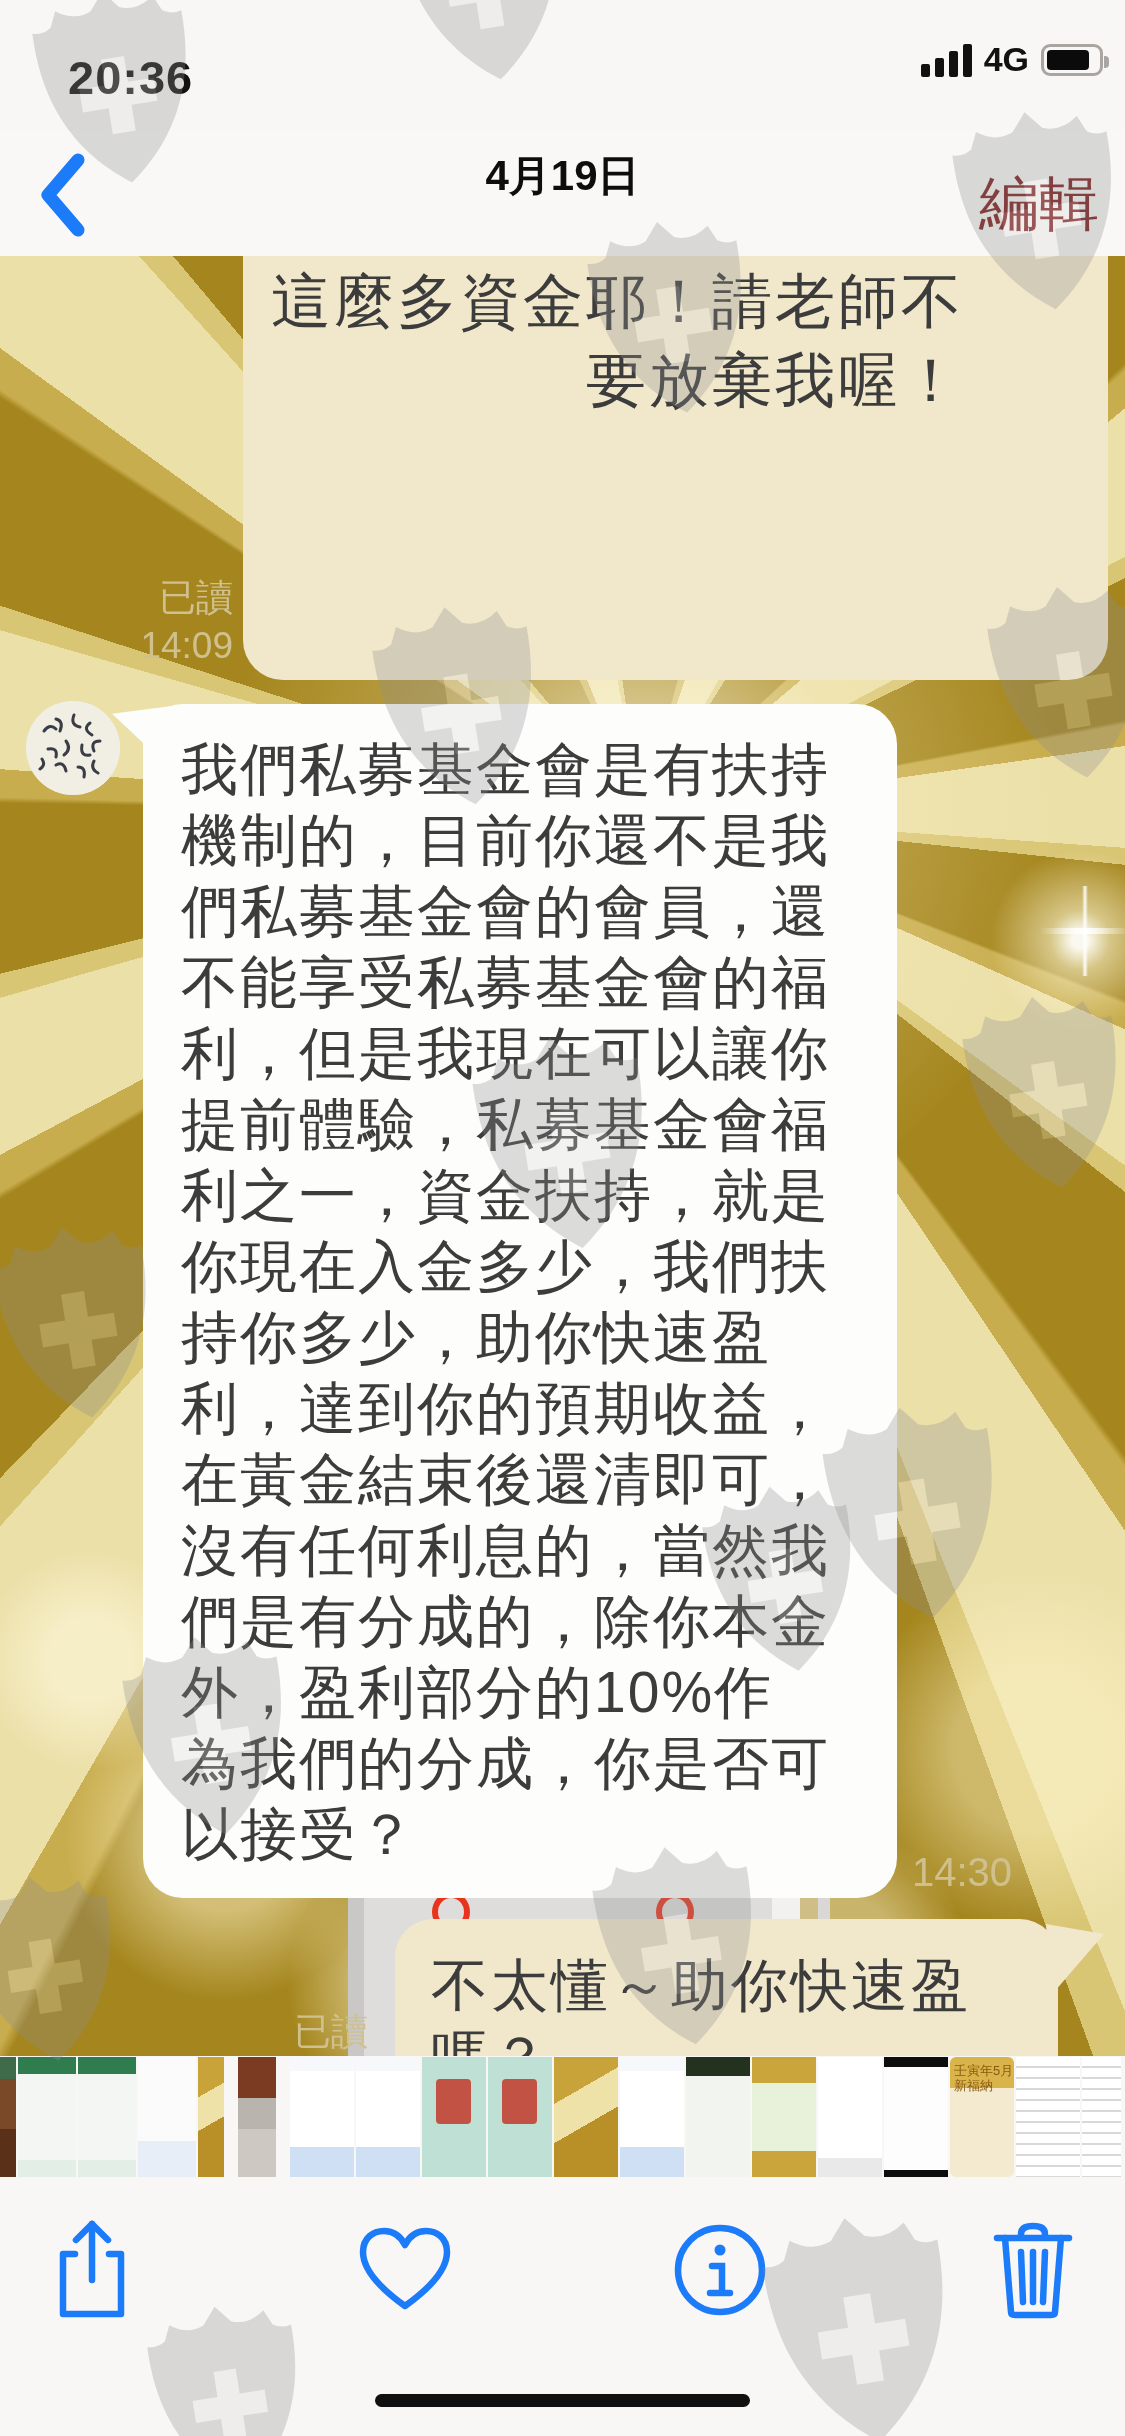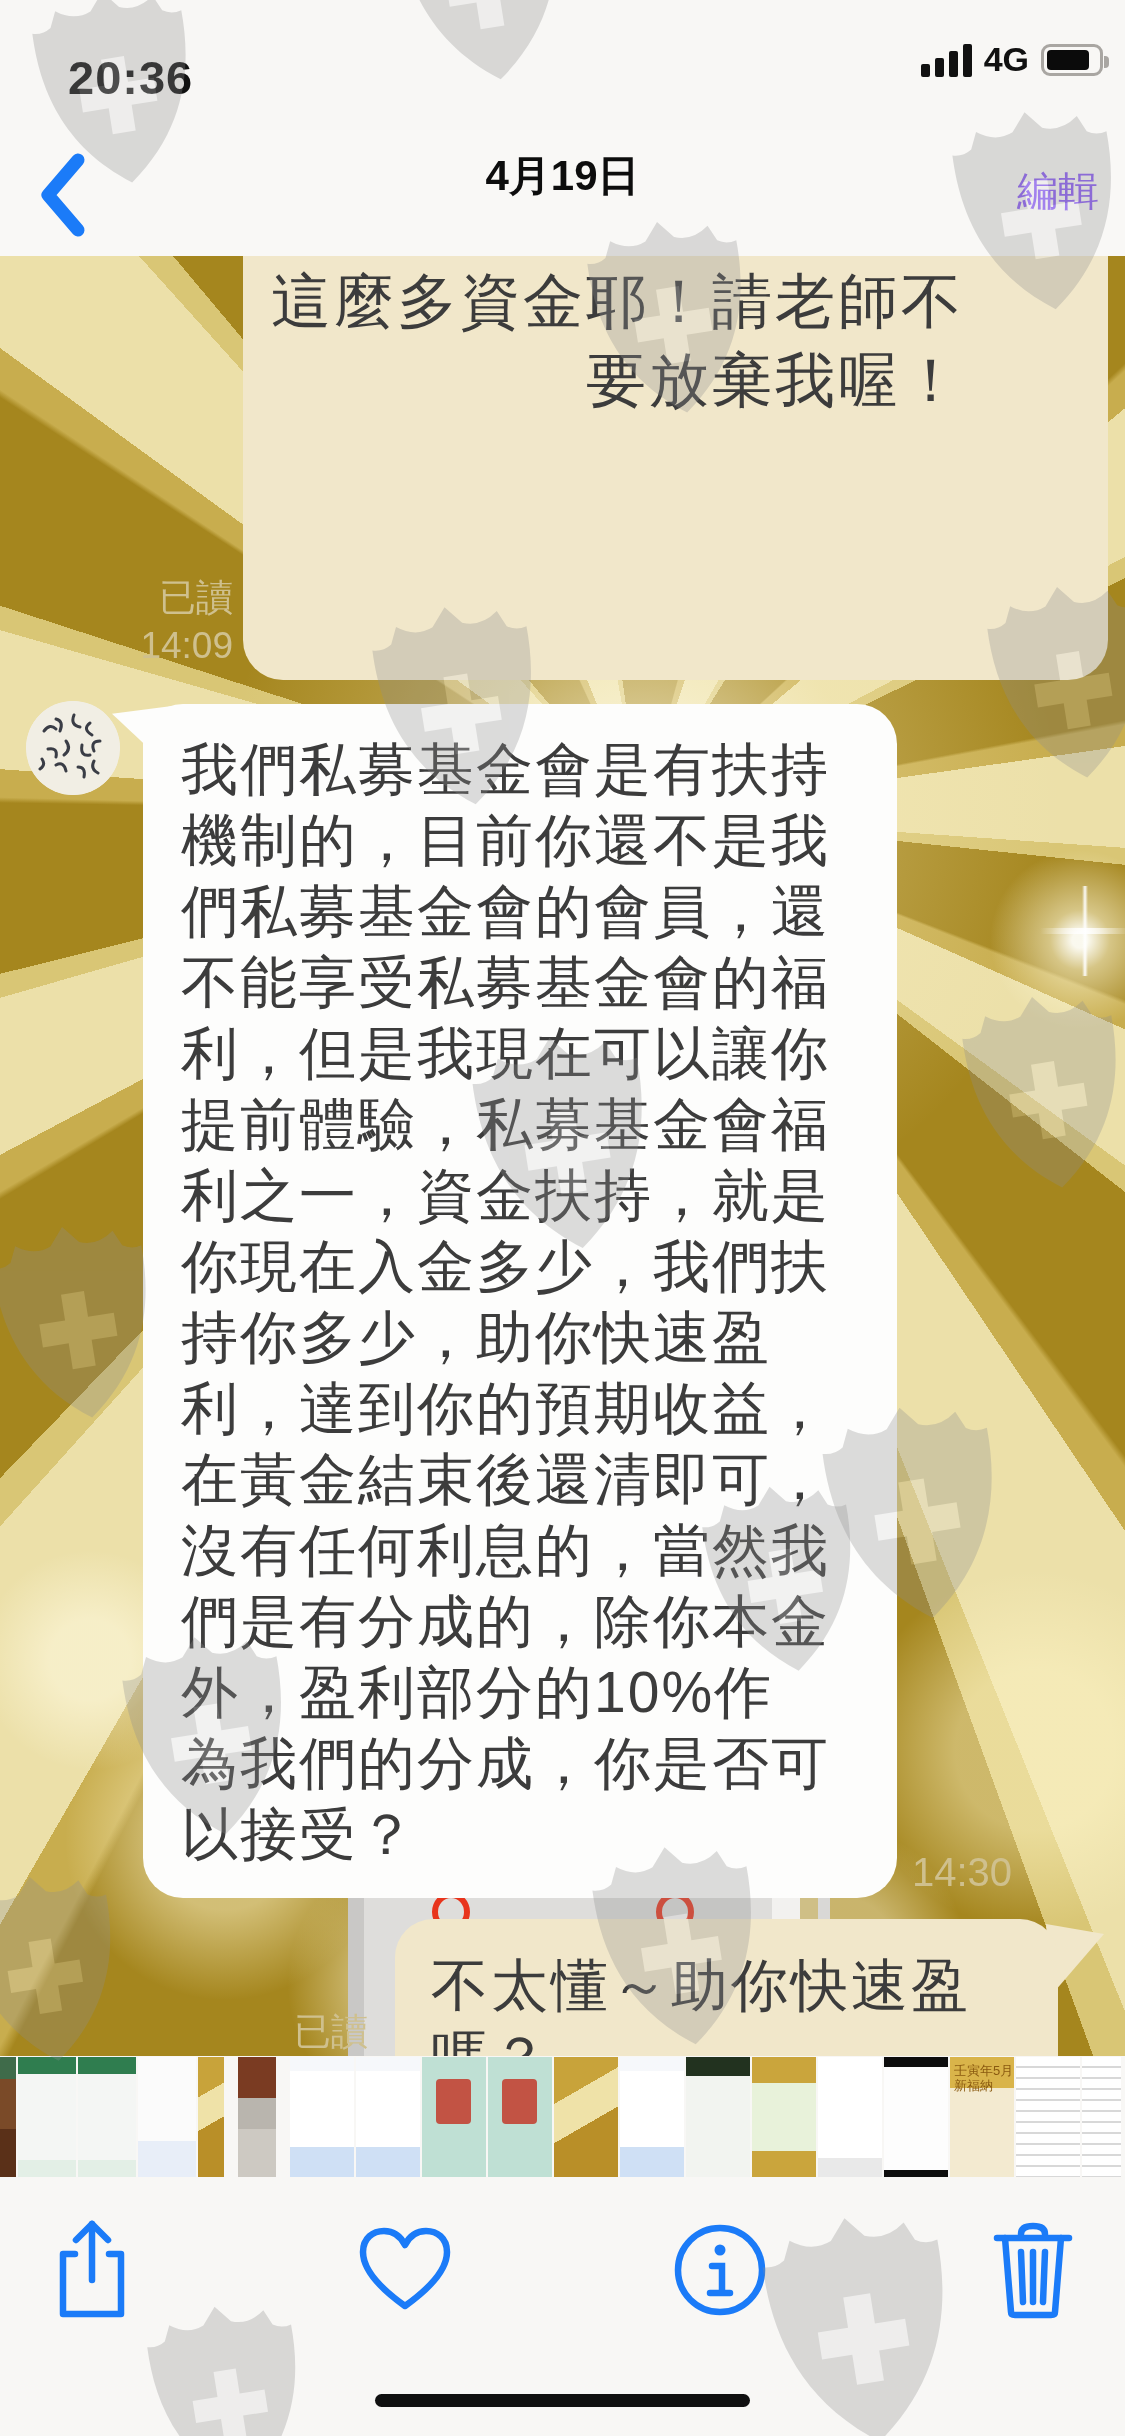--- a/index.html
+++ b/index.html
@@ -18,21 +18,21 @@
   .sig i { display:block; width:9px; background:#111; border-radius:2px; }
   .sig i:nth-child(1){height:13px}.sig i:nth-child(2){height:19px}.sig i:nth-child(3){height:26px}.sig i:nth-child(4){height:33px}
   .sb-net { font-size:34px; font-weight:bold; color:#111; }
   .batt { position:relative; width:62px; height:32px; border:3px solid #a9a6a2; border-radius:9px; }
   .batt i { position:absolute; left:3px; top:3px; bottom:3px; width:42px; background:#0b0b0b; border-radius:4px; }
   .batt u { position:absolute; right:-9px; top:9px; width:5px; height:12px; background:#a9a6a2; border-radius:0 4px 4px 0; }
   
   .nav-bar { position:absolute; top:130px; left:0; width:100%; height:126px; background:#f9f8f6; z-index:5; }
   .nav-title { position:absolute; top:18px; left:0; width:100%; text-align:center; font-size:42px; font-weight:bold; color:#0d0d0d; }
   .nav-sub { position:absolute; top:74px; left:0; width:100%; text-align:center; font-size:33px; color:#2c2c2c; }
-  .nav-edit { position:absolute; right:26px; top:34px; font-size:41px; color:#8b5cf6;text-align:right; }
+  .nav-edit { position:absolute; right:26px; top:34px; font-size:60px; color:#7f1d1d;text-align:right; }
   .back-btn { position:absolute; left:30px; top:20px; width:70px; height:90px; }
   
   .photo { position:absolute; top:256px; left:0; width:1125px; height:1800px; overflow:hidden;
     background:
       radial-gradient(circle at 96% 38%, rgba(255,255,250,.95) 0 8px, rgba(255,250,220,.55) 30px, rgba(255,250,220,0) 90px),
       radial-gradient(circle at 20% 88%, rgba(255,246,205,.5) 0 70px, rgba(255,246,205,0) 160px),
       radial-gradient(circle at 8% 78%, rgba(255,250,225,.55) 0 40px, rgba(255,250,225,0) 110px),
       radial-gradient(circle at 38% 96%, rgba(255,248,215,.5) 0 60px, rgba(255,248,215,0) 140px),
       radial-gradient(circle at 92% 83%, rgba(255,246,200,.45) 0 80px, rgba(255,246,200,0) 180px),
       radial-gradient(circle at 75% 94%, rgba(255,250,225,.4) 0 50px, rgba(255,250,225,0) 120px),
@@ -197,21 +197,21 @@
       <div class="thumb t-chat-blue" style="width: 64px;"></div>
       <div class="thumb t-chat-blue" style="width: 64px;"></div>
       <div class="thumb t-cert-teal" style="width: 64px;"></div>
       <div class="thumb t-cert-teal" style="width: 64px;"></div>
       <div class="thumb t-gold-chat" style="width: 64px;"></div>
       <div class="thumb t-chat-blue" style="width: 64px;"></div>
       <div class="thumb t-chat-dark" style="width: 64px;"></div>
       <div class="thumb t-gold-table" style="width: 64px;"></div>
       <div class="thumb t-doc-phone" style="width: 64px;"></div>
       <div class="thumb t-doc-black" style="width: 64px;"></div>
-      <div class="thumb t-calendar-gold" style="width: 64px;">
+      <div class="thumb t-calendar-gold" style="width: 64px; border-radius: 6px;">
         <span>壬寅年5月
 新福納</span>
       </div>
       <div class="thumb t-text-doc" style="width: 64px;"></div>
       <div class="thumb t-text-doc" style="width: 39px;"></div>
     </div>
 
   <div class="toolbar">
     <div class="tool-btn tb-share">
       <svg width="86" height="104" viewBox="0 0 86 104">

